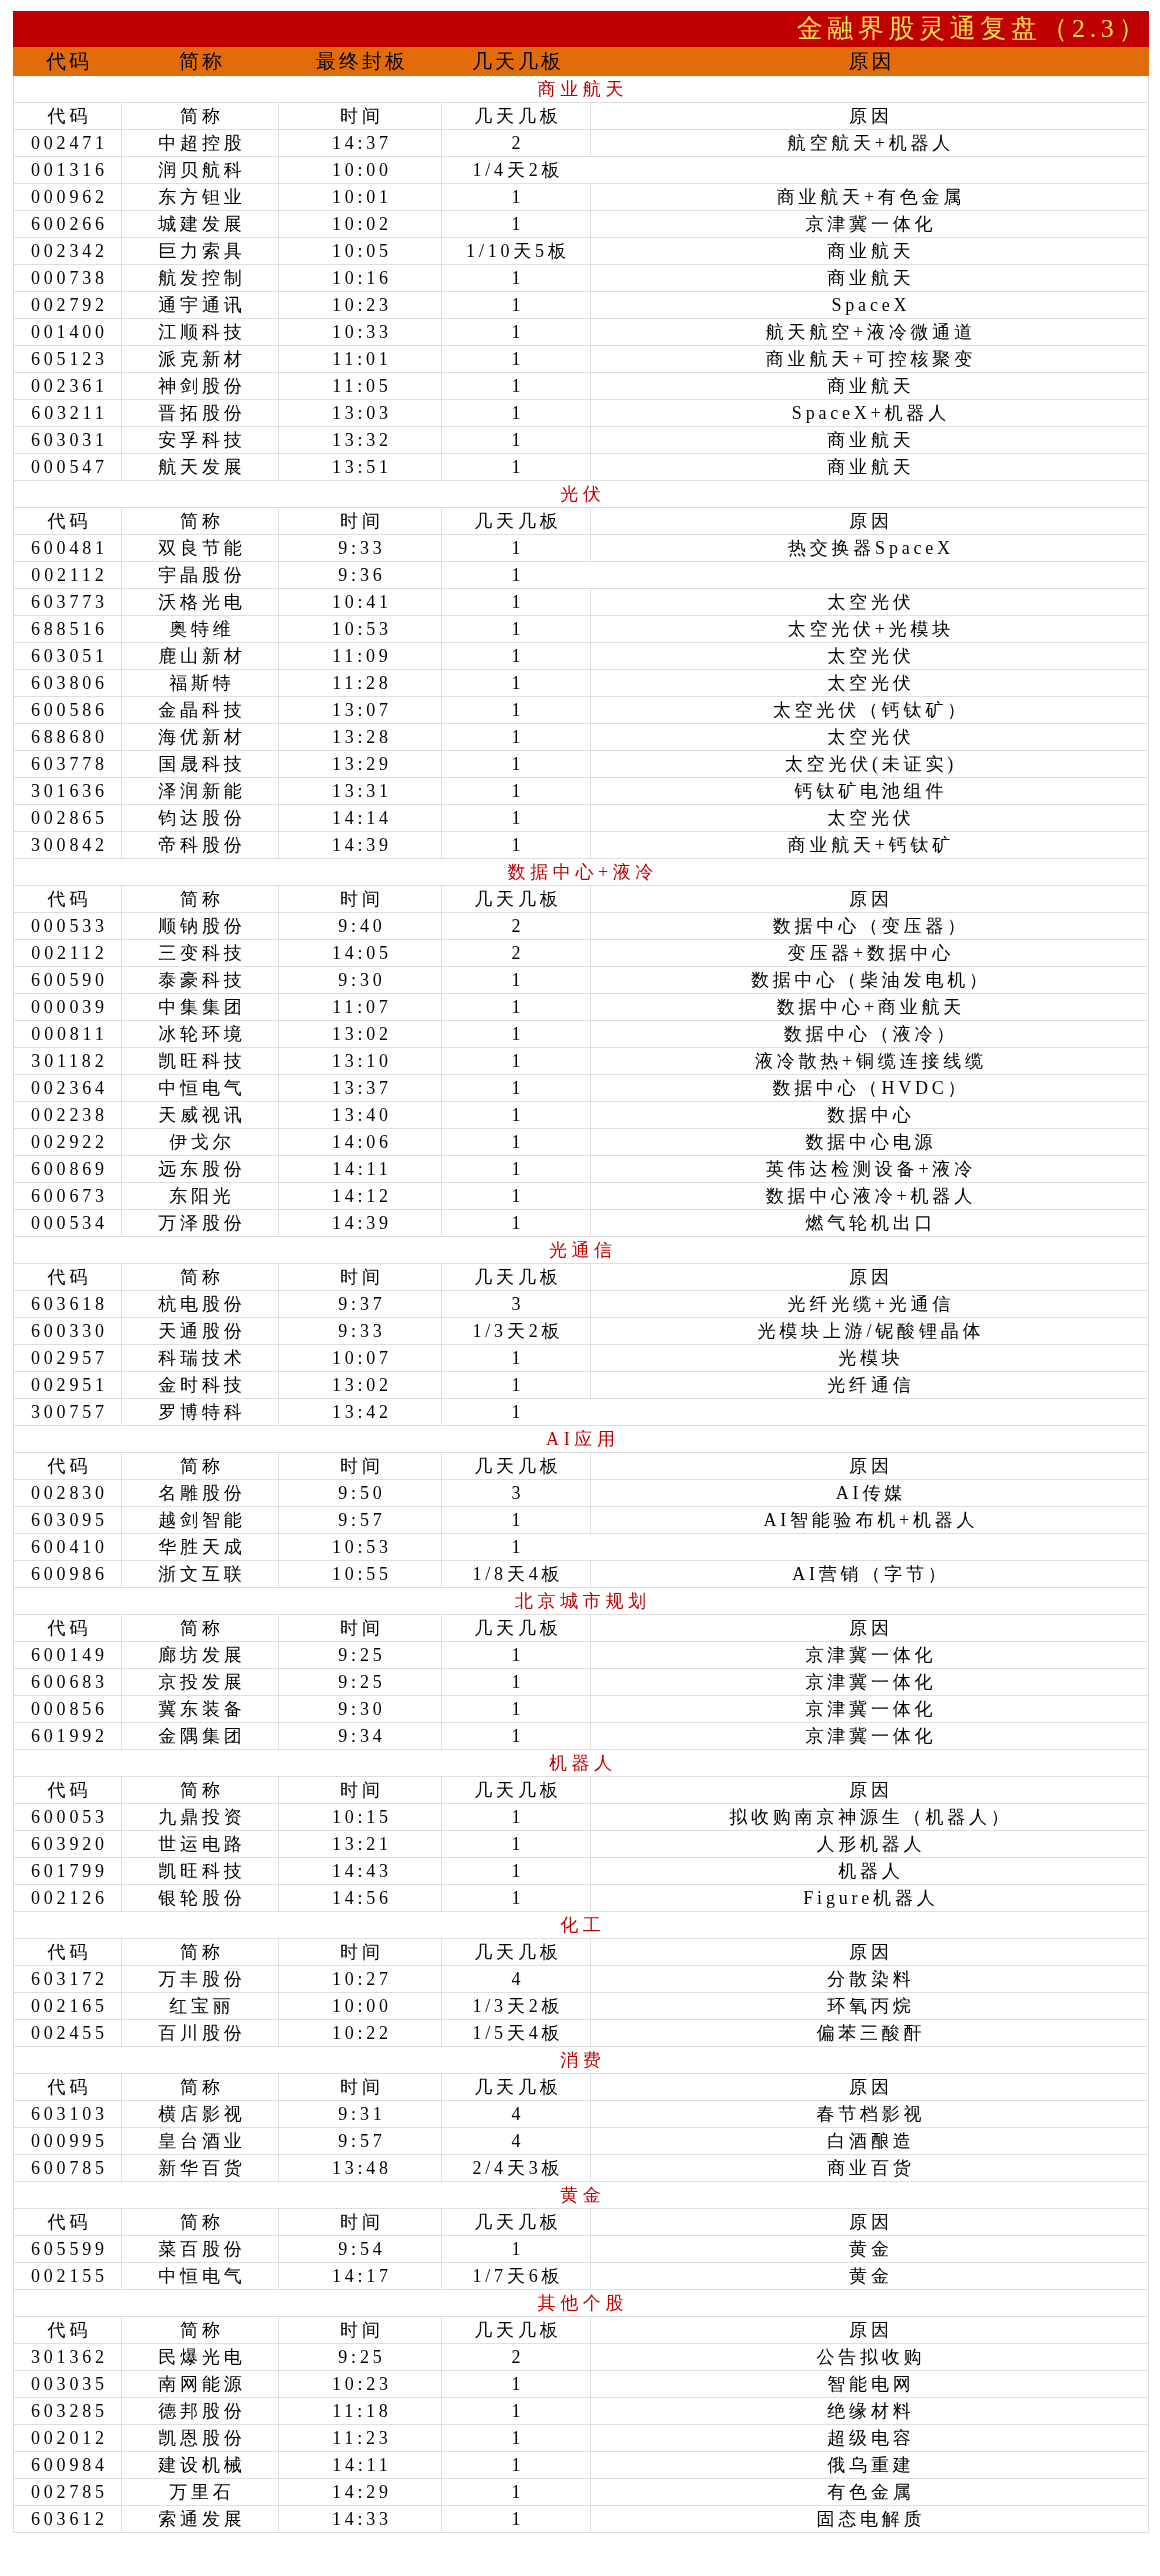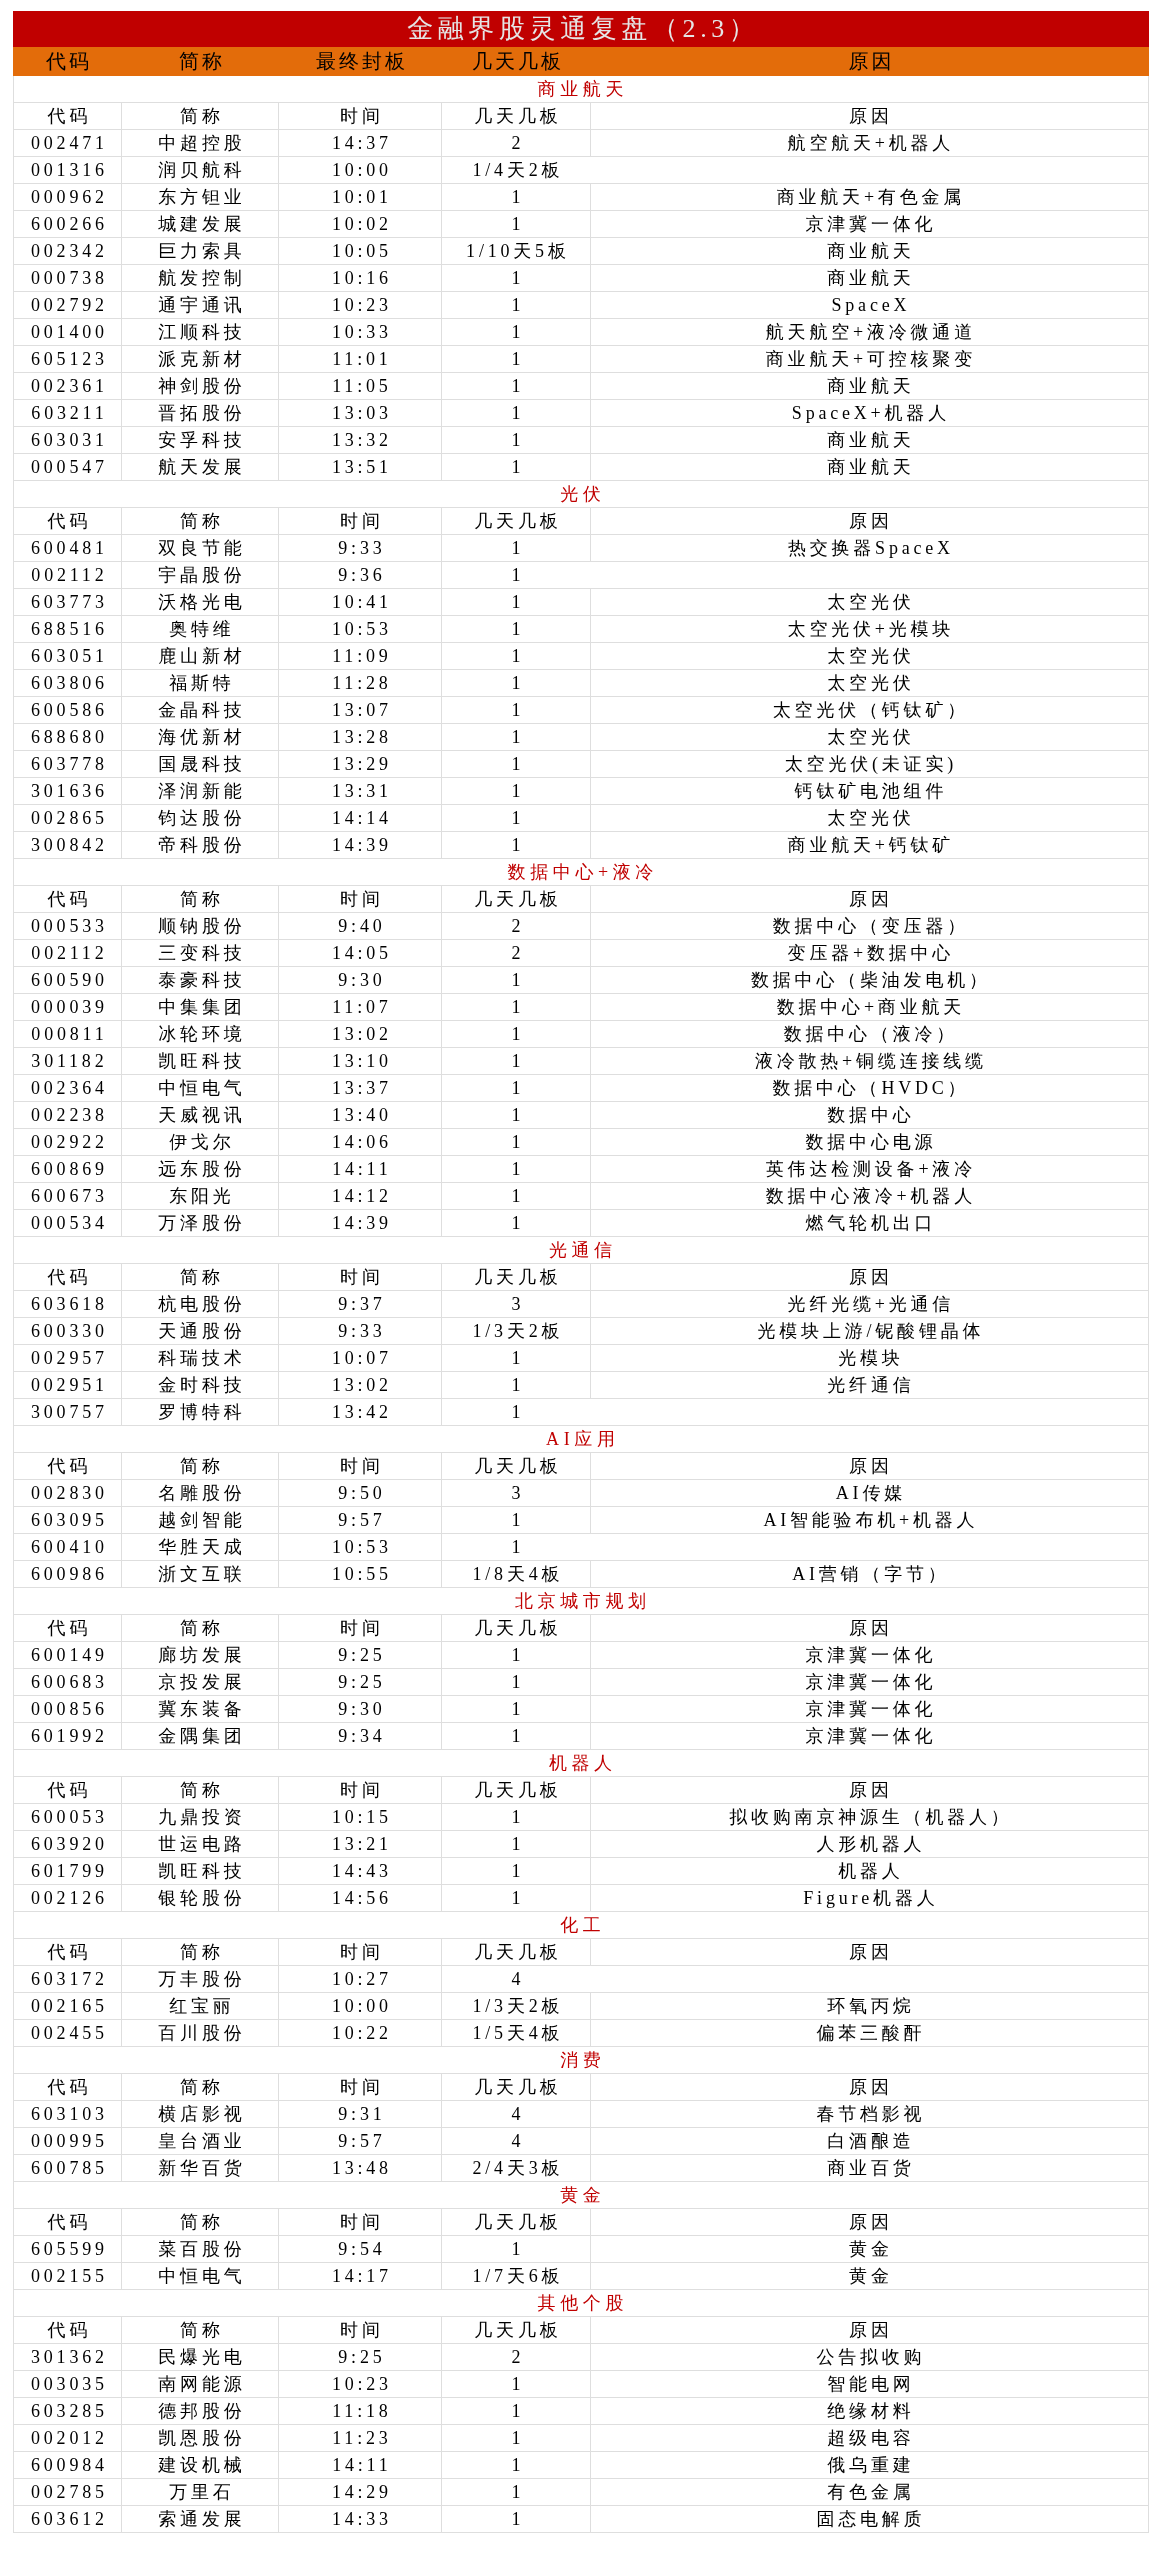--- a/index.html
+++ b/index.html
@@ -2,21 +2,21 @@
 <html style="font-size:12px"><head>
 <meta charset="utf-8">
 <style>
   html, body { margin: 0; padding: 0; }
   body {
     width: 1160px; height: 2576px; position: relative; background: #ffffff;
     font-family: "Liberation Serif", "DejaVu Serif", serif; color: #000;
   }
   .sheet { position: absolute; left: 13px; top: 11.4px; width: 1136px; }
   .title {
-    height: 36px; background: #C00000; color: #e5e5e5; text-align: center;
+    height: 36px; background: #C00000; color: #fde047; text-align: right;
     font-size: 26px; line-height: 36px; letter-spacing: 4.6px; text-indent: 4.6px; white-space: nowrap;
   }
   .top {
     display: grid; grid-template-columns: 109px 157px 163px 149px 558px;
     height: 29px; background: #E36C0A;
   }
   .top .h {
     font-size: 20px; line-height: 29px; text-align: center;
     letter-spacing: 3px; text-indent: 3px; white-space: nowrap; color: #000;
   }
@@ -508,20 +508,21 @@
       <div class="c">简称</div>
       <div class="c">时间</div>
       <div class="c">几天几板</div>
       <div class="c">原因</div>
     </div>
   <div class="row">
       <div class="c">603172</div>
       <div class="c">万丰股份</div>
       <div class="c">10:27</div>
       <div class="c">4</div>
+      <div class="c">分散染料</div>
     </div>
   <div class="row">
       <div class="c">002165</div>
       <div class="c">红宝丽</div>
       <div class="c">10:00</div>
       <div class="c">1/3天2板</div>
       <div class="c">环氧丙烷</div>
     </div>
   <div class="row">
       <div class="c">002455</div>

